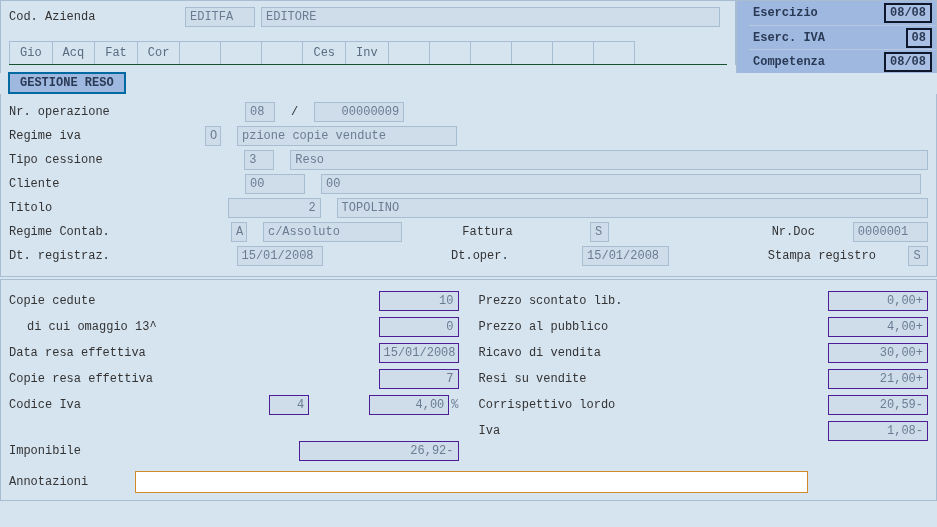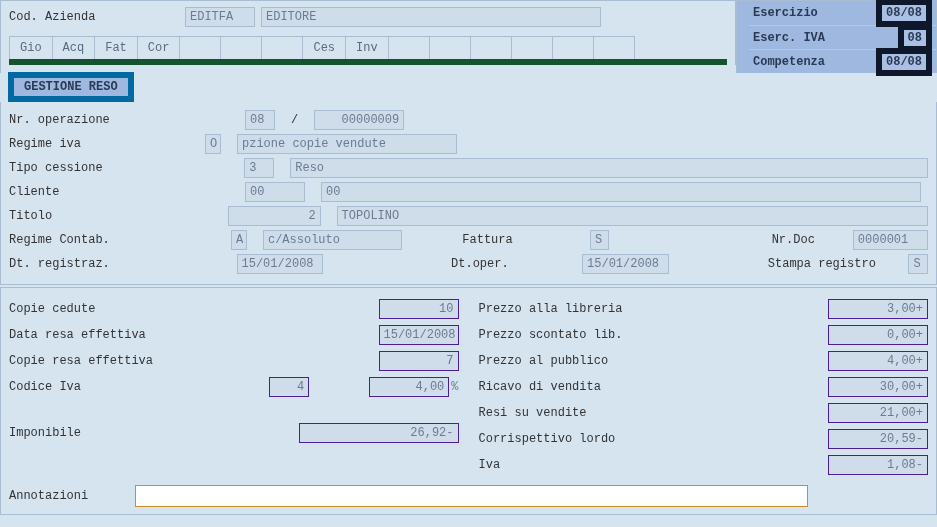--- a/index.html
+++ b/index.html
@@ -33,21 +33,21 @@
   .hr-row {
     display: flex;
     align-items: center;
     height: 24px;
     padding: 0 4px;
   }
   .hr-row + .hr-row { border-top: 1px solid #b8c8df; }
   .hr-label { width: 100px; font-weight: bold; color: #2a3a55; }
   .hr-val {
     background: #a9bfe3;
-    border: 6px solid #0f172a;
+    border: 2px solid #0f172a;
     padding: 1px 4px;
     min-width: 44px;
     text-align: left;
     margin-left: auto;
     font-weight: bold;
     color: #2a3a55;
   }
   .hr-val.small { min-width: 26px; }
   .cod-row { display: flex; align-items: center; gap: 6px; }
   .cod-label { width: 170px; }
@@ -59,40 +59,40 @@
     height: 20px;
     display: inline-flex;
     align-items: center;
   }
   
   .tabs-row {
     display: flex;
     align-items: flex-end;
     height: 28px;
     margin-top: 10px;
-    border-bottom: 6px solid #14532d;
+    border-bottom: 1px solid #14532d;
     gap: 0;
   }
   .tab {
     border: 1px solid #a8bdd2;
     border-bottom: none;
     background: #d6e4f0;
     padding: 4px 10px;
     margin-right: -1px;
     min-width: 42px;
     text-align: center;
     color: #5b6b80;
     font-size: 12px;
   }
   .tab.blank { color: transparent; }
   
   .subtab-row { display:flex; margin-top:-1px;}
   .subtab {
     background: #9fb8e0;
-    border: 6px solid #0369a1;
+    border: 2px solid #0369a1;
     padding: 2px 10px;
     font-weight: bold;
     color: #2a3a55;
     margin-left: 8px;
   }
   
   .form-panel {
     border: 1px solid #a8bdd2;
     border-top: none;
     padding: 6px 8px 8px 8px;
@@ -151,21 +151,21 @@
   }
 </style>
 </head>
 <body>
 
 <div class="header-row">
   <div class="header-left">
     <div class="cod-row">
       <span class="cod-label">Cod. Azienda</span>
       <span class="ro-field" style="width:70px">EDITFA</span>
-      <span class="ro-field" style="width:340px">EDITORE</span>
+      <span class="ro-field" style="width:459px">EDITORE</span>
     </div>
     <div class="tabs-row">
       <div class="tab">Gio</div>
       <div class="tab">Acq</div>
       <div class="tab">Fat</div>
       <div class="tab">Cor</div>
       <div class="tab blank">.</div>
       <div class="tab blank">.</div>
       <div class="tab blank">.</div>
       <div class="tab">Ces</div>
@@ -263,20 +263,24 @@
 
 <div class="grid-panel">
   <div class="grid">
 
     <div class="col">
       <div class="g-row">
           <span class="g-lbl">Copie cedute</span>
         <span class="g-val">10</span>
         </div>
       <div class="g-row">
+          <span class="g-lbl indent">di cui omaggio 13^</span>
+        <span class="g-val">0</span>
+        </div>
+      <div class="g-row">
           <span class="g-lbl">Data resa effettiva</span>
         <span class="g-val" style="text-align:left;justify-content:flex-start">15/01/2008</span>
         </div>
       <div class="g-row">
           <span class="g-lbl">Copie resa effettiva</span>
         <span class="g-val">7</span>
         </div>
       <div class="g-row">
           <span class="g-lbl">Codice Iva</span>
         <span class="g-val" style="width:40px;margin-right:60px">4</span>
@@ -285,24 +289,20 @@
         </div>
       <div class="g-row" style="height:20px"></div>
       <div class="g-row">
           <span class="g-lbl">Imponibile</span>
         <span class="g-val wide" style="width:160px">26,92-</span>
         </div>
     </div>
 
     <div class="col">
       <div class="g-row">
-          <span class="g-lbl">Prezzo alla libreria</span>
-        <span class="g-val wide">3,00+</span>
-        </div>
-      <div class="g-row">
           <span class="g-lbl">Prezzo scontato lib.</span>
         <span class="g-val wide">0,00+</span>
         </div>
       <div class="g-row">
           <span class="g-lbl">Prezzo al pubblico</span>
         <span class="g-val wide">4,00+</span>
         </div>
       <div class="g-row">
           <span class="g-lbl">Ricavo di vendita</span>
         <span class="g-val wide">30,00+</span>

